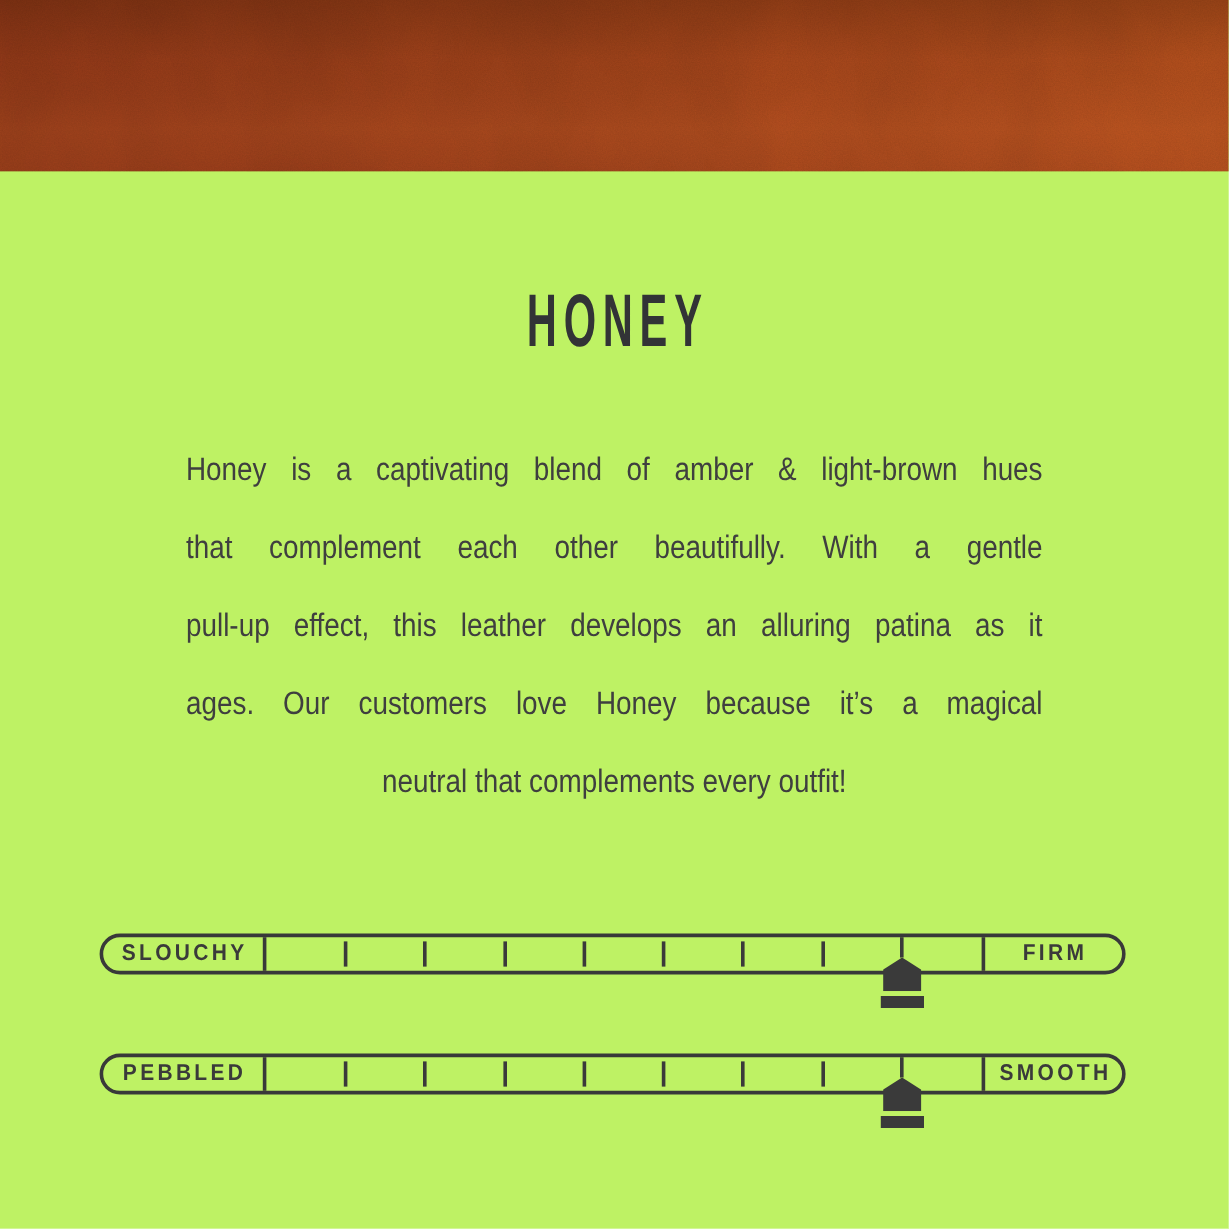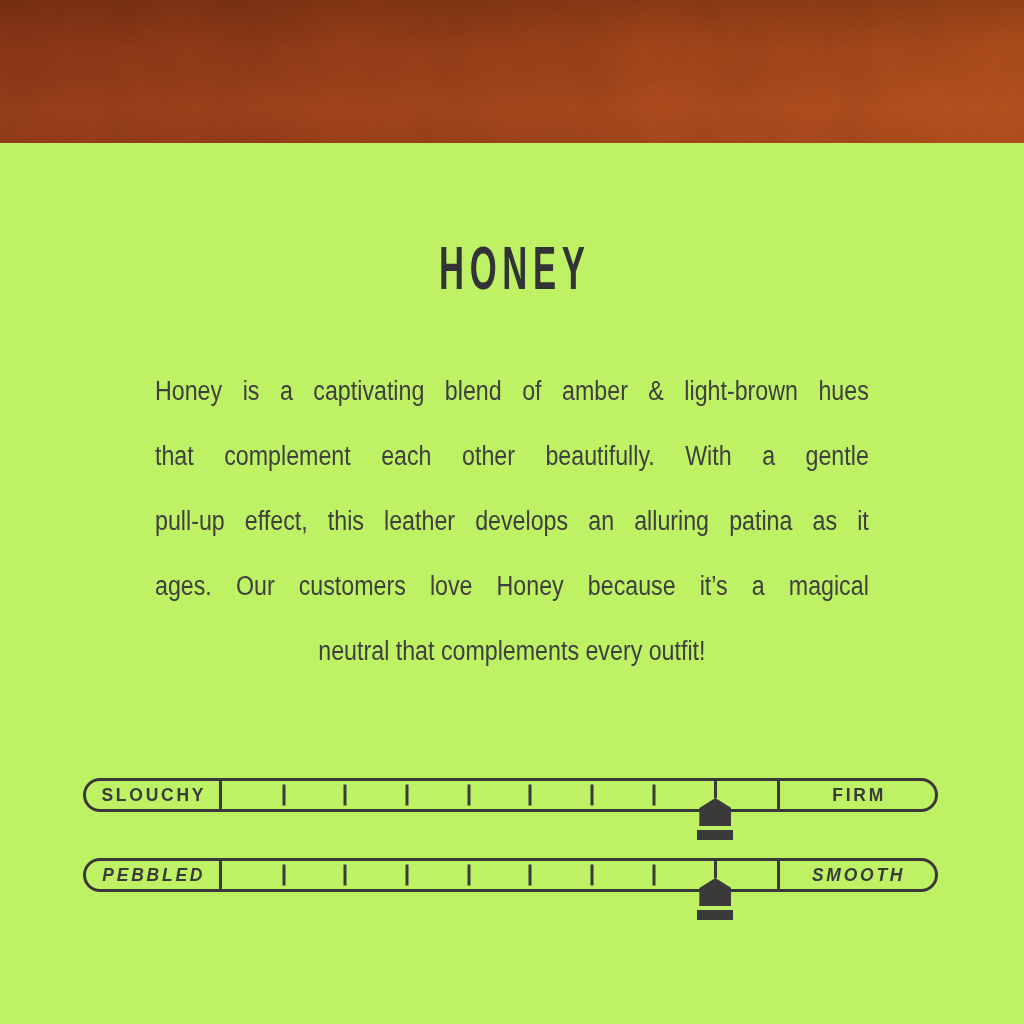--- a/index.html
+++ b/index.html
@@ -73,21 +73,21 @@
     display: flex;
     background: transparent;
   }
   .scale .cap {
     display: flex;
     align-items: center;
     justify-content: center;
     height: 100%;
   }
   .scale .cap.left  { width: 136px; border-right: 3px solid #393939; }
-  .scale .cap.right { width: 158px; border-left: 3px solid #393939; }
+  .scale .cap.right { width: 117px; border-left: 3px solid #393939; }
   .cap-label {
     font-size: 19px;
     font-weight: 700;
     letter-spacing: 3px;
     padding-left: 3px;
     color: #3a3a3a;
     transform: scaleX(0.92);
     white-space: nowrap;
   }
   .scale .track {
@@ -114,21 +114,21 @@
   }
   .marker-stem { width: 3px; height: 17px; background: #3a3a3a; }
   .marker-head {
     width: 32px; height: 28px;
     background: #3a3a3a;
     clip-path: polygon(50% 0%, 100% 36%, 100% 100%, 0% 100%, 0% 36%);
   }
   .marker-bar { width: 36px; height: 10px; margin-top: 4px; background: #3a3a3a; }
 
   #scale-0 { top: 778px; }
-  #scale-1 { top: 858px; font-style: italic; }
+  #scale-1 { top: 878px; }
 </style>
 </head>
 <body>
 
 <div class="page">
 
   <div class="banner">
     <svg viewBox="0 0 1024 143" preserveAspectRatio="none">
       <defs>
         <linearGradient id="gradLeather" x1="0" y1="0.25" x2="1" y2="0">

